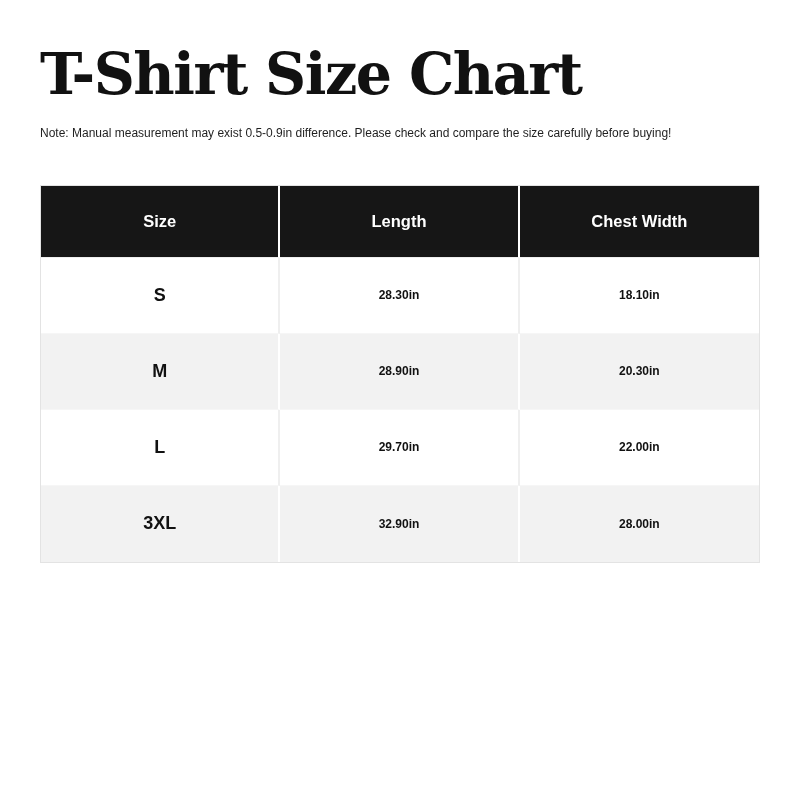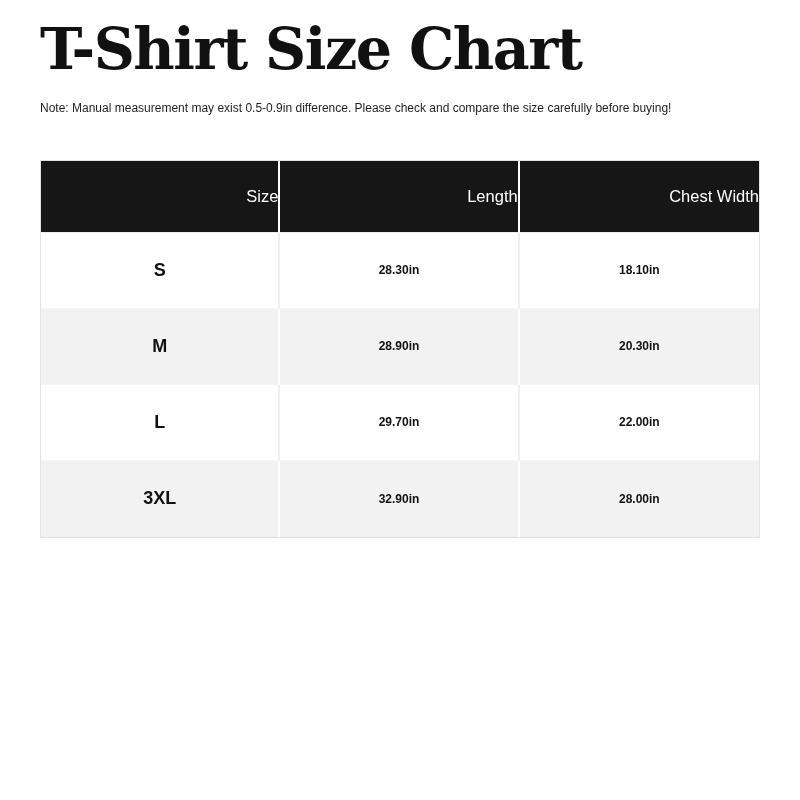--- a/index.html
+++ b/index.html
@@ -17,21 +17,21 @@
   html, body {
     width: 800px;
     height: 800px;
     background: #ffffff;
     font-family: "Liberation Sans", sans-serif;
     color: var(--text);
   }
   .page {
     width: 800px;
     height: 800px;
-    padding: 19px 40px 0 40px;
+    padding: 44px 40px 0 40px;
     overflow: hidden;
   }
   .title {
     font-family: "DejaVu Serif", "Liberation Serif", serif;
     font-weight: 700;
     font-size: 57px;
     line-height: 1.05;
     letter-spacing: -1.5px;
     color: var(--text);
     white-space: nowrap;
@@ -53,23 +53,22 @@
   }
   table.size-chart th, table.size-chart td {
     text-align: center;
     vertical-align: middle;
     width: 33.333%;
   }
   table.size-chart thead th {
     height: 72px;
     background: var(--header-bg);
     color: var(--header-text);
-    font-weight: 400;
+    font-weight: 700;
     font-size: 16.5px;
-    text-align: right;
   }
   table.size-chart thead th:not(:last-child) {
     border-right: 2px solid var(--divider);
   }
   table.size-chart tbody td {
     height: 76px;
     font-weight: 700;
     font-size: 12px;
     color: var(--text);
     background: var(--row-bg);

